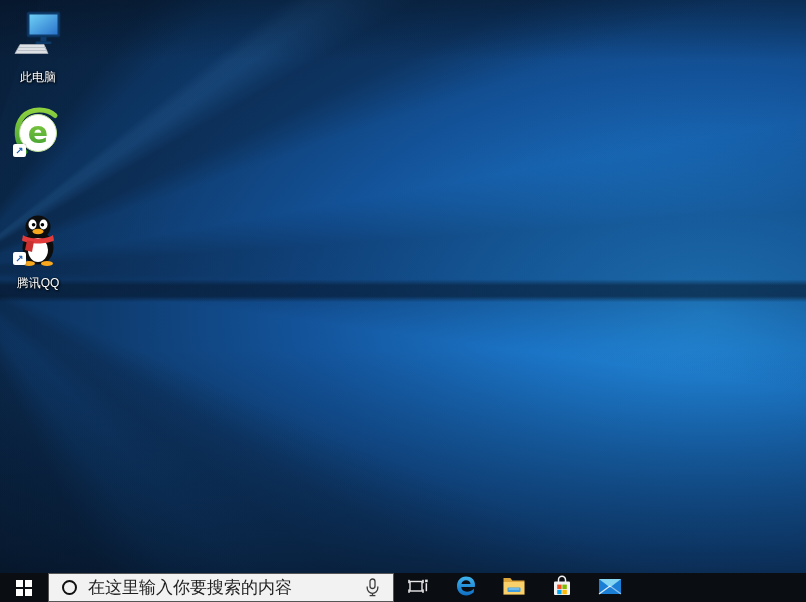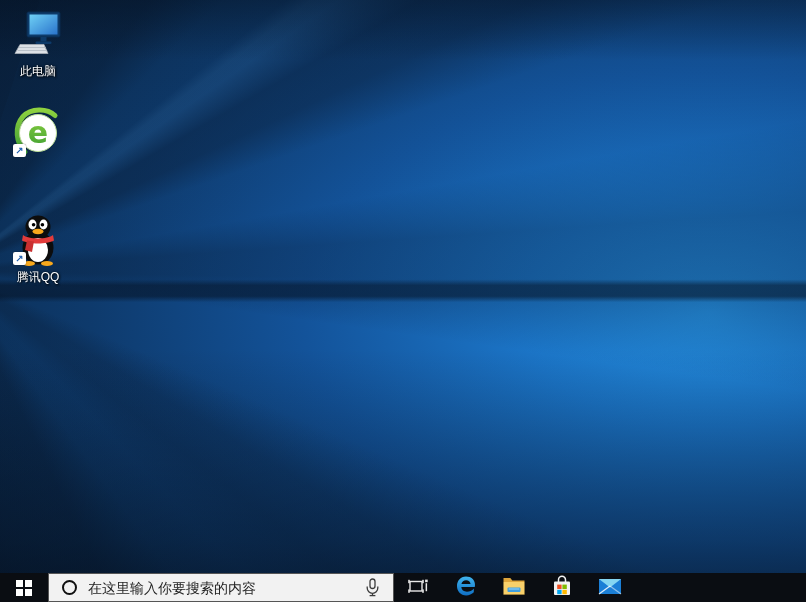--- a/index.html
+++ b/index.html
@@ -27,21 +27,21 @@
         rgba(8,24,46,0.55) 162deg 360deg),
       radial-gradient(ellipse 120% 95% at 88% 52%,
         #2590e2 0%, #1b74c6 20%, #13539a 42%, #0e3a6c 64%, #0a2a4d 85%, #081f3a 100%);
   }
 
   
   .desktop-icon { position:absolute; left:0; width:76px; display:flex;
     flex-direction:column; align-items:center; }
   .icon-art { position:relative; width:52px; height:52px; display:flex;
     align-items:center; justify-content:center; }
-  .icon-label { margin-top:4px; font-size:12px; line-height:14px; color:#fff;
+  .icon-label { margin-top:10px; font-size:12px; line-height:14px; color:#fff;
     text-align:center; max-width:70px; word-break:break-all;
     text-shadow:1px 1px 2px rgba(0,0,0,0.95), 0 0 3px rgba(0,0,0,0.75); }
   .shortcut-badge { position:absolute; left:1px; bottom:1px; width:13px; height:13px;
     background:#fff; border-radius:2px; box-shadow:0 0 1px rgba(0,0,0,0.7);
     display:flex; align-items:center; justify-content:center;
     font-size:10px; font-weight:bold; color:#1e5fb0; line-height:1; }
   #icon-this-pc { top:8px; }
   #icon-360 { top:106px; }
   #icon-qq { top:214px; }
 
@@ -51,21 +51,21 @@
   .tb-btn { width:48px; height:29px; background:transparent; border:none; margin:0;
     padding:0; display:flex; align-items:center; justify-content:center; }
   .win-logo { display:grid; grid-template-columns:7px 7px; grid-template-rows:7px 7px;
     gap:2px; }
   .win-logo span { background:#fff; }
   .searchbox { width:346px; height:29px; background:#f2f2f2;
     border:1px solid #565656; display:flex; align-items:center; }
   .cortana-ring { width:15px; height:15px; border:2.5px solid #101010;
     border-radius:50%; margin-left:13px; flex:0 0 auto; }
   .search-input { flex:1 1 auto; border:none; outline:none; background:transparent;
-    margin-left:9px; font-size:14px; color:#1b1b1b; min-width:0;
+    margin-left:9px; font-size:17px; color:#1b1b1b; min-width:0;
     font-family:"Liberation Sans","DejaVu Sans",sans-serif; }
   .search-input::placeholder { color:#1f1f1f; opacity:1; }
   .mic-wrap { flex:0 0 auto; margin-right:13px; display:flex; align-items:center; }
   .tb-spacer { flex:1 1 auto; }
 </style>
 </head>
 <body>
 
 <div class="stage">
   <div class="wallpaper"></div>

